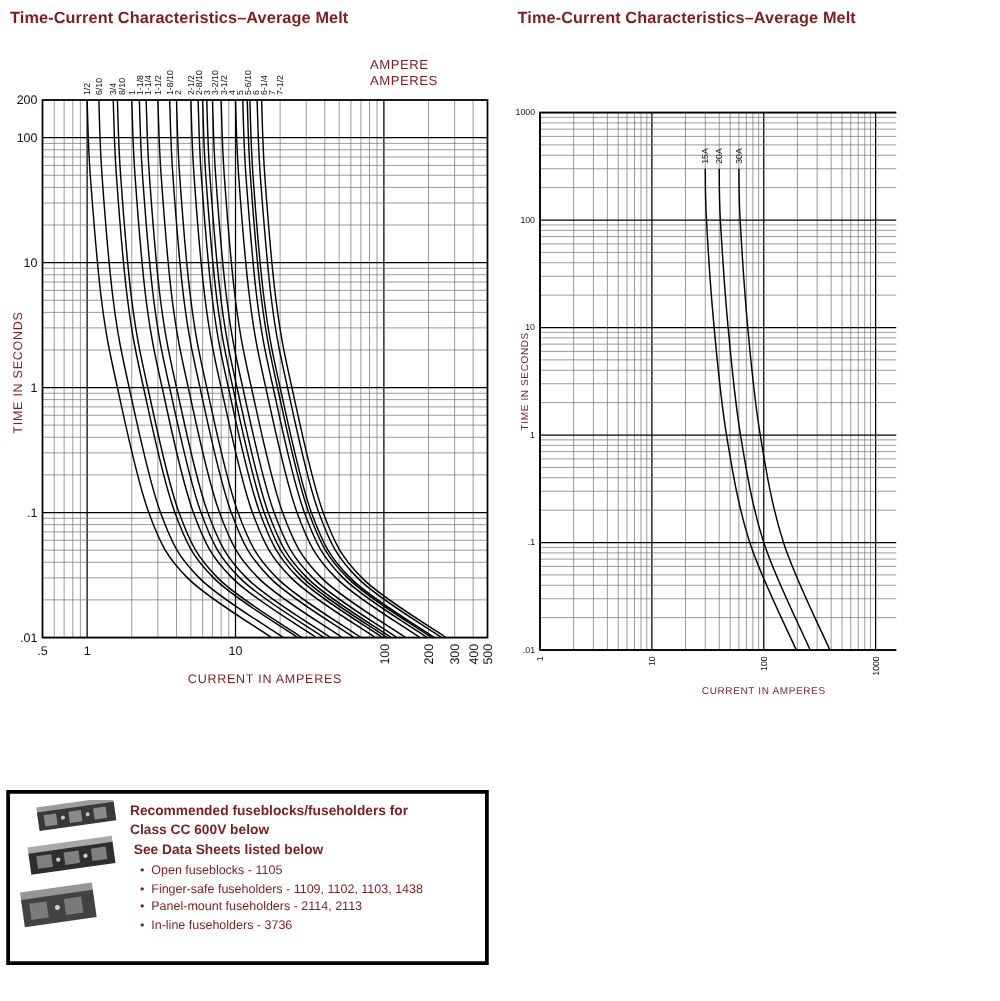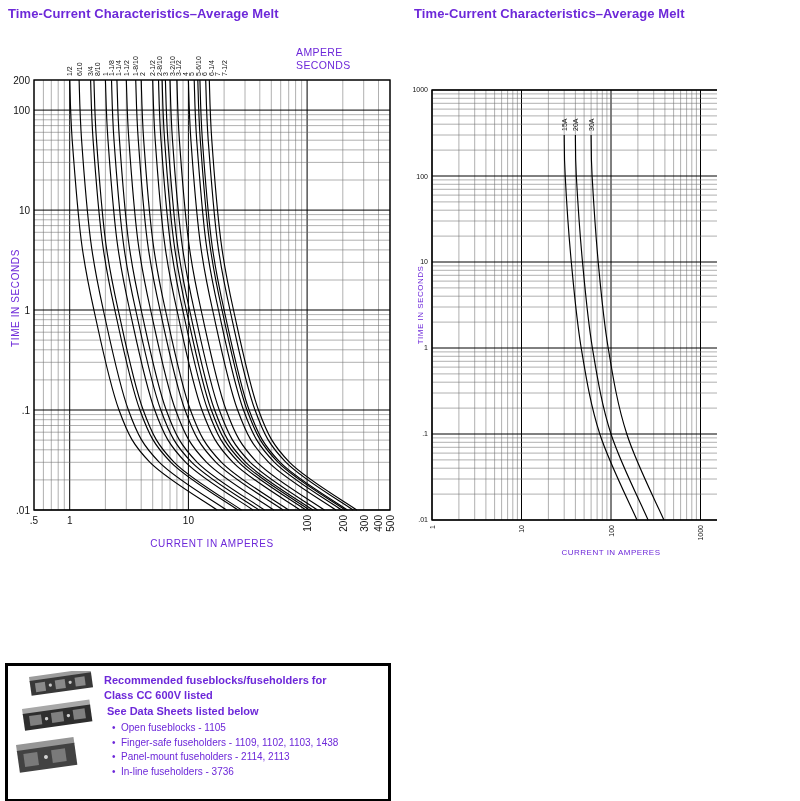--- a/index.html
+++ b/index.html
@@ -1,52 +1,52 @@
 <!DOCTYPE html>
 <html><head>
 <meta charset="utf-8">
 <style>
   html,body{margin:0;padding:0;background:#fff;}
   .page{position:relative;width:717px;height:801px;background:#fff;overflow:hidden;
-        font-family:"Liberation Sans",sans-serif;color:#6d28d9;}
+        font-family:"Liberation Sans",sans-serif;color:#7f1d1d;}
   .chart-title{position:absolute;font-size:13px;font-weight:bold;letter-spacing:.1px;white-space:nowrap;}
   #left-title{left:8px;top:6px;}
   #right-title{left:414px;top:6px;}
   .legend-block{position:absolute;left:296px;top:46px;font-size:10.5px;line-height:1.25;letter-spacing:.4px;}
   .plot-holder{position:absolute;}
   #left-plot{left:0px;top:46px;}
   #right-plot{left:406px;top:80px;}
   .vlabel{position:absolute;white-space:nowrap;transform:translate(-50%,-50%) rotate(-90deg);}
   #left-ytitle{left:15px;top:298px;font-size:10px;letter-spacing:.6px;}
   #right-ytitle{left:420px;top:305px;font-size:8px;letter-spacing:.5px;}
   .xlabel{position:absolute;text-align:center;width:200px;}
   #left-xtitle{left:112px;top:538px;font-size:10px;letter-spacing:.6px;}
   #right-xtitle{left:511px;top:548px;font-size:8px;letter-spacing:.5px;}
-  .info-box{position:absolute;left:5px;top:663px;width:372px;border:3px solid #000;
+  .info-box{position:absolute;left:5px;top:632px;width:372px;border:3px solid #000;
             background:#fff;display:flex;padding:5px 4px 6px 4px;}
   .info-img{flex:0 0 88px;}
   .info-text{flex:1;padding-left:4px;padding-top:2px;}
   .info-head{font-size:11px;font-weight:bold;line-height:1.35;}
   .info-sub{font-size:11px;font-weight:bold;line-height:1.5;padding-left:3px;}
   .info-list{margin:2px 0 0 0;padding:0 0 0 8px;list-style:none;}
   .info-list li{font-size:10px;line-height:1.45;}
   .bullet{display:inline-block;width:9px;}
   svg text{fill:#111;font-family:"Liberation Sans",sans-serif;}
 </style>
 </head>
 <body>
 
 <div class="page">
 
   <div class="chart-title" id="left-title">Time-Current Characteristics–Average Melt</div>
   <div class="chart-title" id="right-title">Time-Current Characteristics–Average Melt</div>
 
   <div class="legend-block">
     <div>AMPERE</div>
-    <div>SECONDS</div>
+    <div>AMPERES</div>
   </div>
 
   <div class="plot-holder" id="left-plot"><svg width="400" height="500">
         <line x1="34.0" x2="34.0" y1="34" y2="464" stroke="#6e6e6e" stroke-width="0.55"></line>
         <line x1="43.4" x2="43.4" y1="34" y2="464" stroke="#6e6e6e" stroke-width="0.55"></line>
         <line x1="51.3" x2="51.3" y1="34" y2="464" stroke="#6e6e6e" stroke-width="0.55"></line>
         <line x1="58.2" x2="58.2" y1="34" y2="464" stroke="#6e6e6e" stroke-width="0.55"></line>
         <line x1="64.3" x2="64.3" y1="34" y2="464" stroke="#6e6e6e" stroke-width="0.55"></line>
         <line x1="69.7" x2="69.7" y1="34" y2="464" stroke="#000" stroke-width="1"></line>
         <line x1="105.4" x2="105.4" y1="34" y2="464" stroke="#6e6e6e" stroke-width="0.55"></line>
@@ -304,21 +304,21 @@
           <rect width="58" height="7" fill="#969696"></rect>
           <rect y="6" width="58" height="22" fill="#424242"></rect>
           <rect x="6" y="10" width="14" height="13" fill="#7a7a7a"></rect>
           <rect x="34" y="10" width="14" height="13" fill="#7a7a7a"></rect>
           <circle cx="28" cy="16" r="2" fill="#d2d2d2"></circle>
         </g>
       </svg>
     </div>
     <div class="info-text">
       <div class="info-head">Recommended fuseblocks/fuseholders for</div>
-      <div class="info-head">Class CC 600V listed</div>
+      <div class="info-head">Class CC 600V below</div>
       <div class="info-sub">See Data Sheets listed below</div>
       <ul class="info-list">
         <li><span class="bullet">•</span><span>Open fuseblocks - 1105</span></li>
         <li><span class="bullet">•</span><span>Finger-safe fuseholders - 1109, 1102, 1103, 1438</span></li>
         <li><span class="bullet">•</span><span>Panel-mount fuseholders - 2114, 2113</span></li>
         <li><span class="bullet">•</span><span>In-line fuseholders - 3736</span></li>
       </ul>
     </div>
   </div>
 

